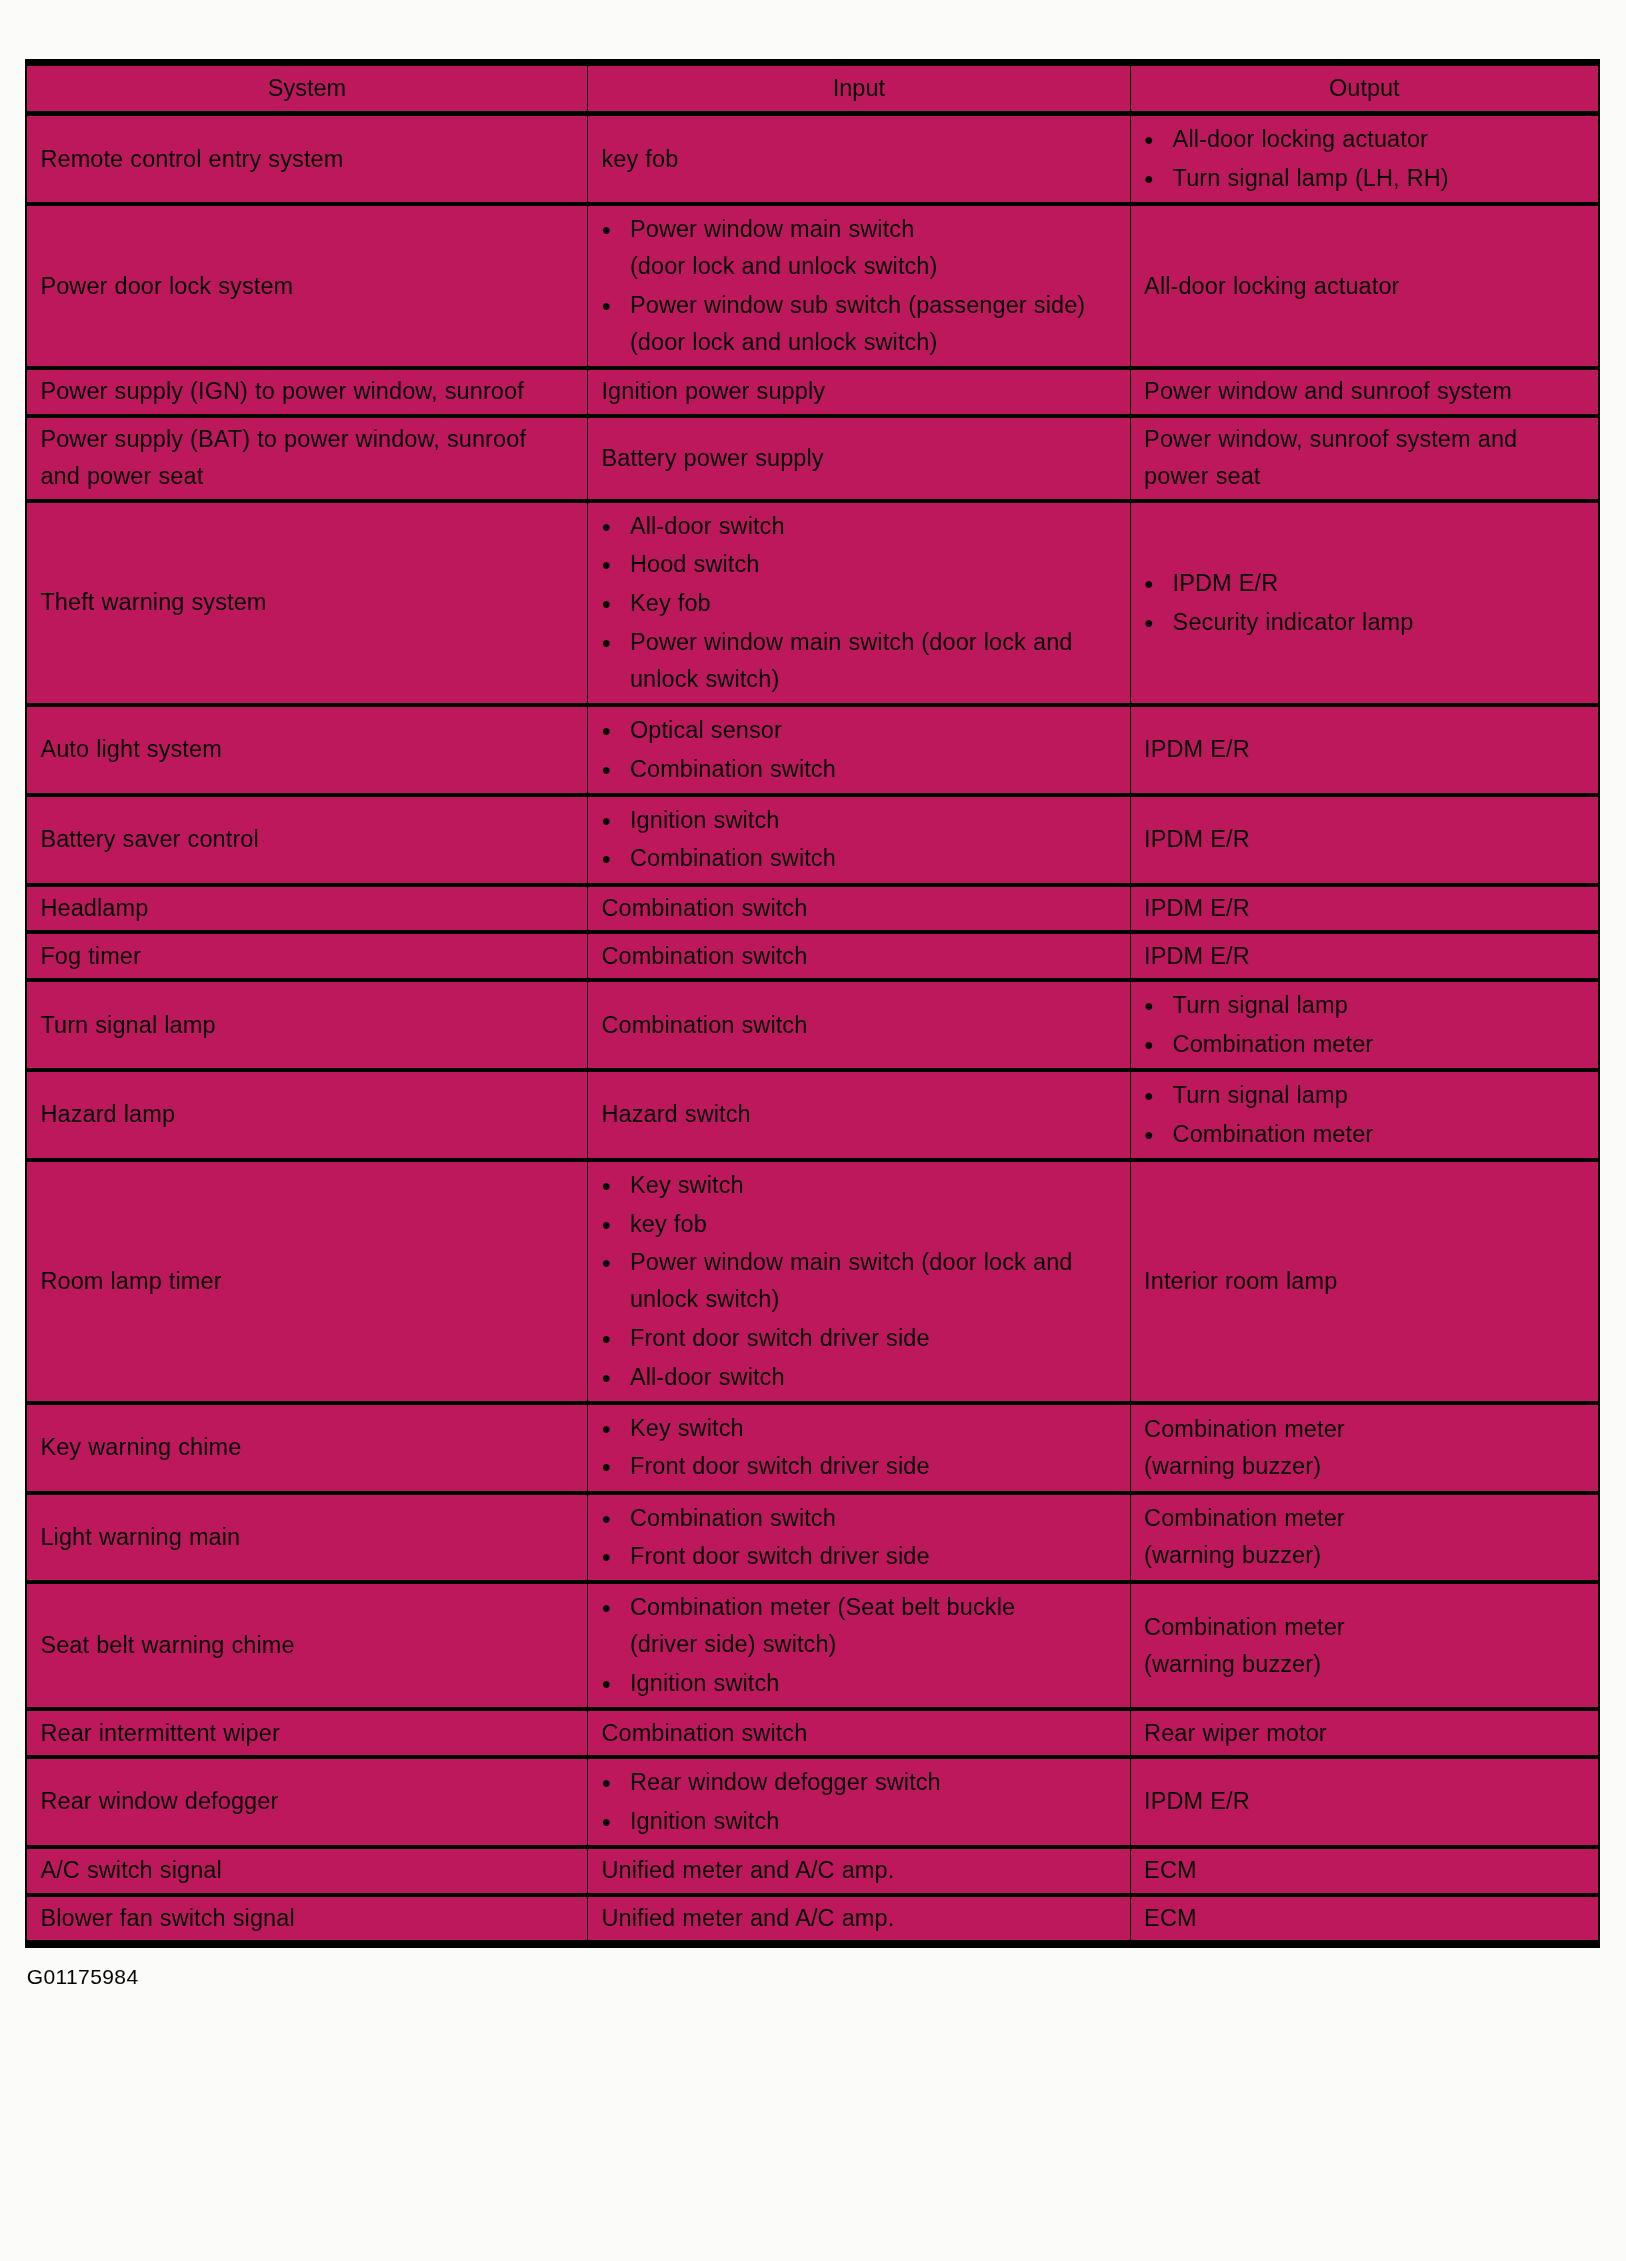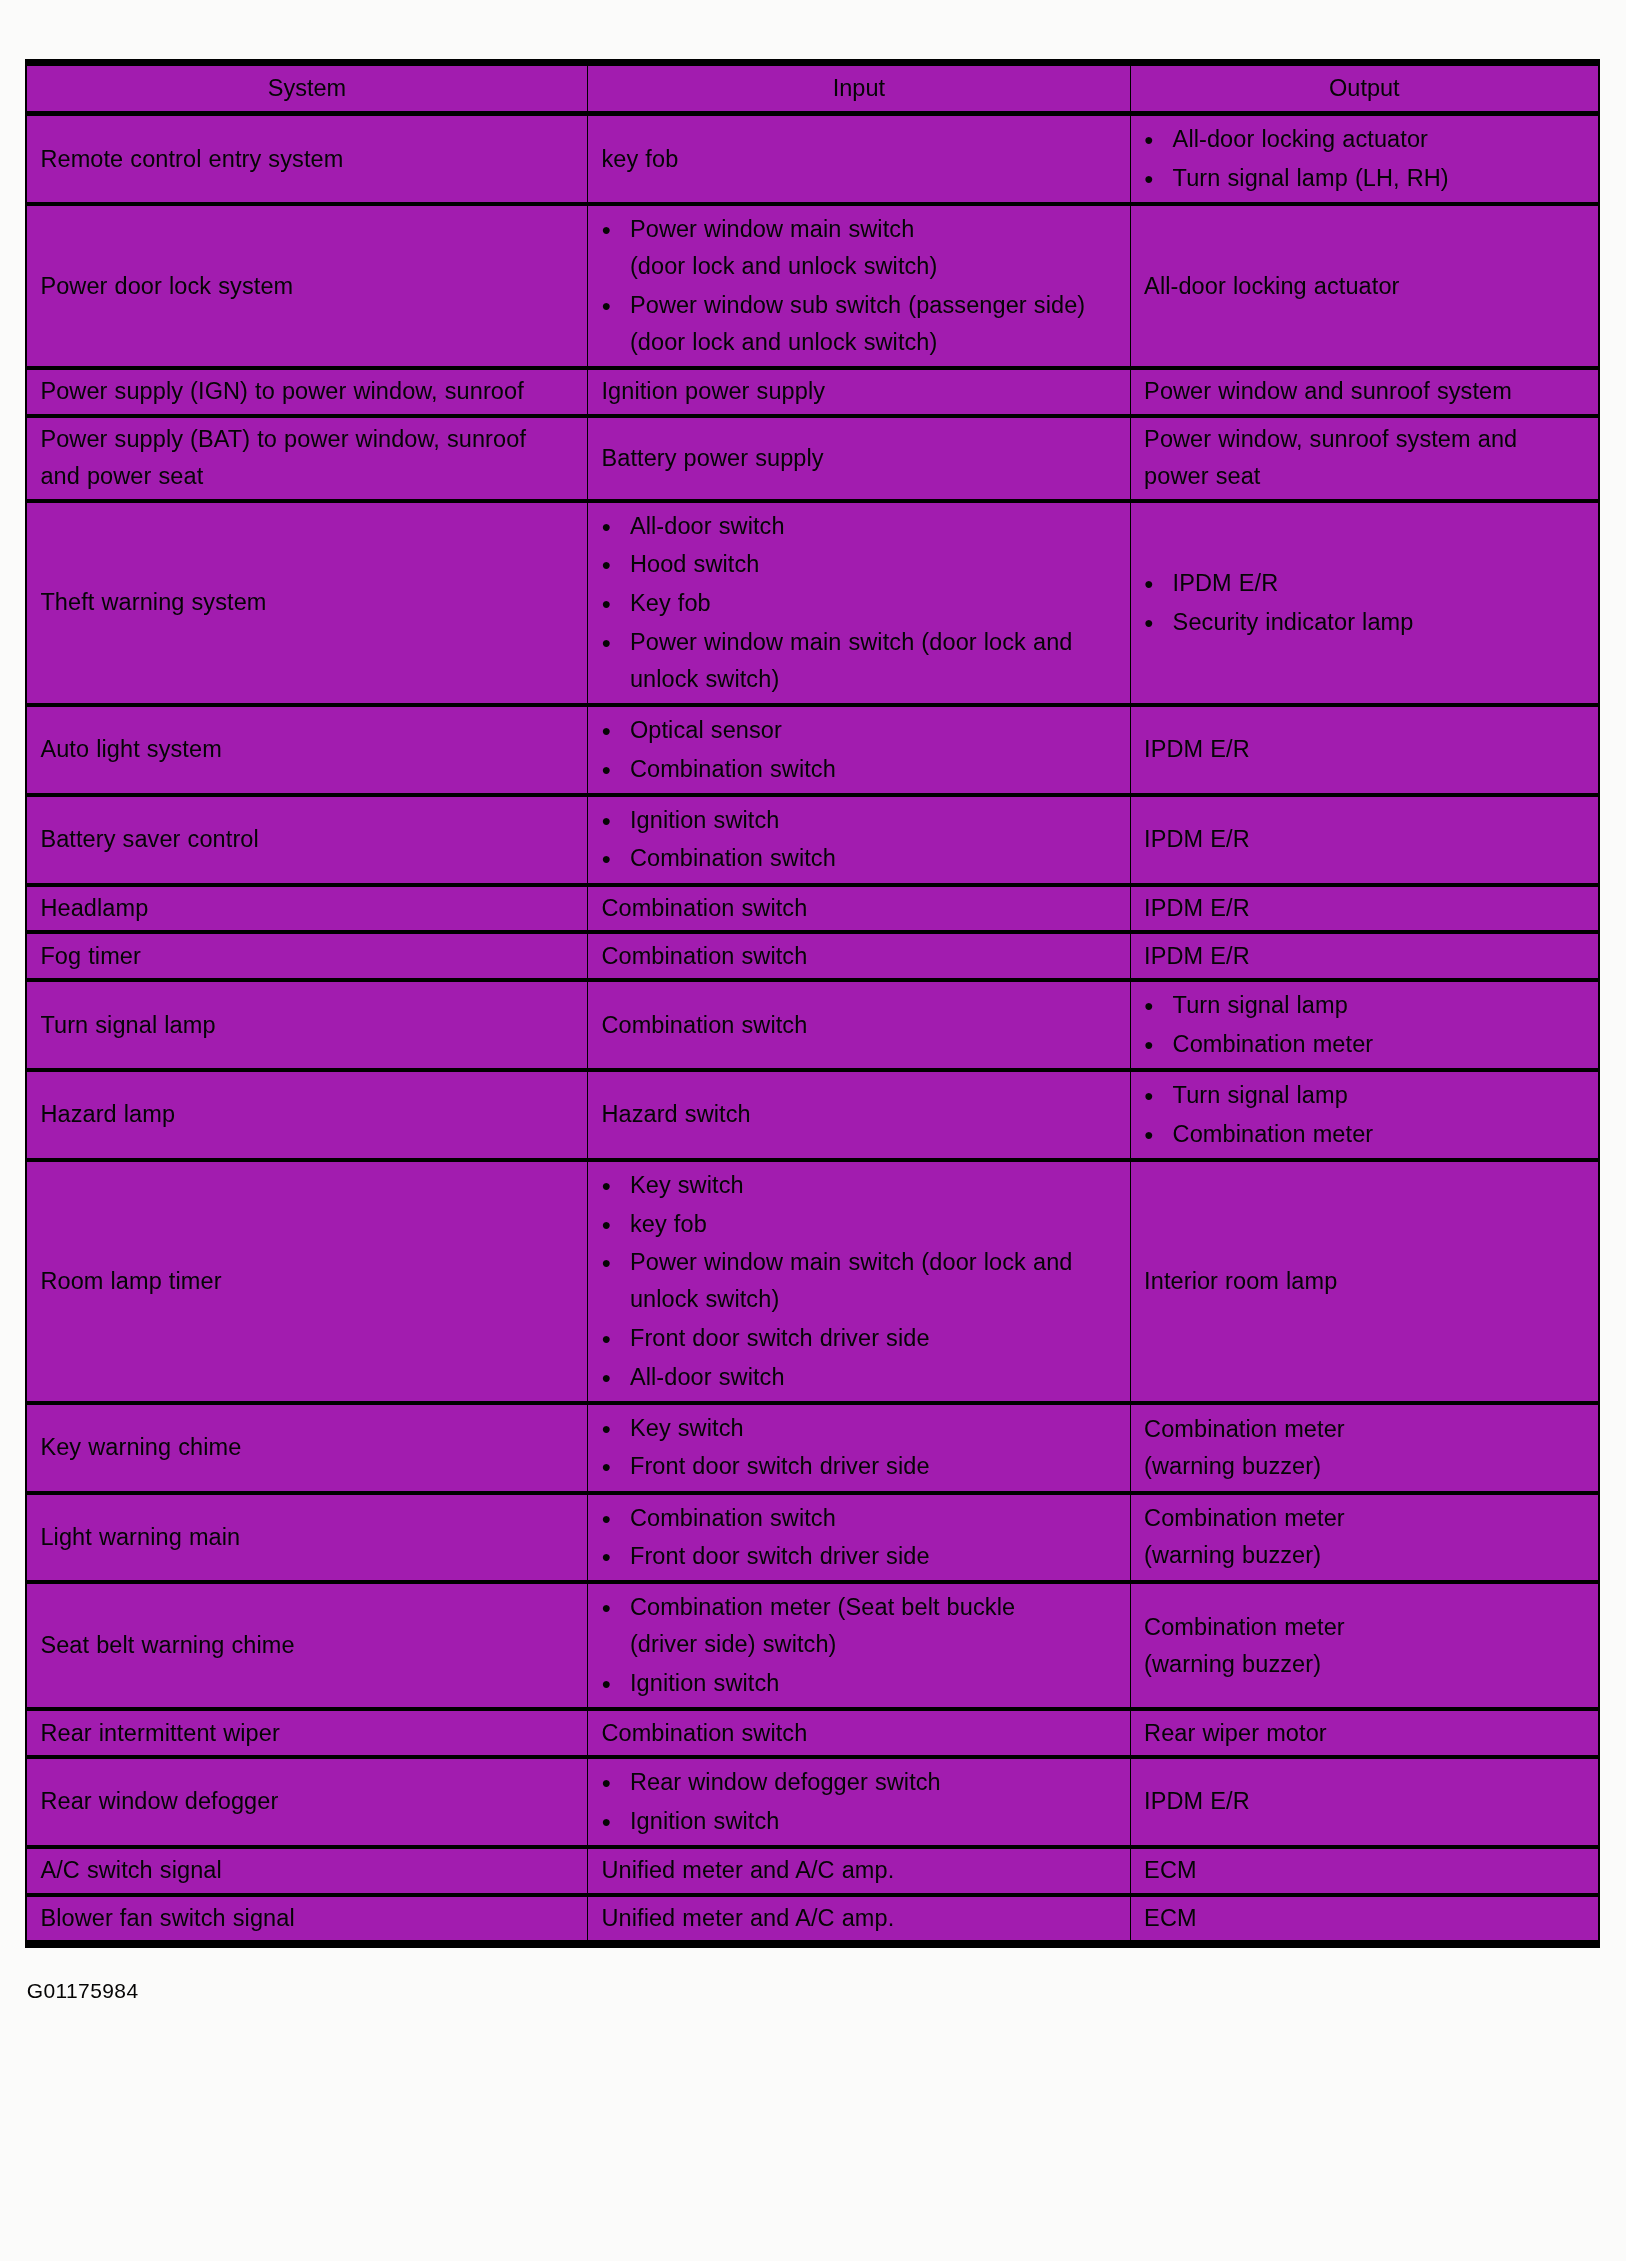--- a/index.html
+++ b/index.html
@@ -8,21 +8,21 @@
     background:#fbfbfa;
     font-family:"Liberation Sans", sans-serif;
     color:#050505;
     -webkit-font-smoothing:antialiased;
   }
   .page{padding:59px 25px 0 25px;}
   table.spec{
     width:1575px;
     border-collapse:collapse;
     table-layout:fixed;
-    background:#a21caf;
+    background:#be185d;
     border-left:2.5px solid #000;
     border-right:2.5px solid #000;
     border-top:7.6px solid #000;
     border-bottom:8.4px solid #000;
   }
   col.c-system{width:35.7%;}
   col.c-input{width:34.5%;}
   col.c-output{width:29.8%;}
   th{
     font-size:23.5px;
@@ -49,21 +49,21 @@
   .line{display:block;}
   .bullet-item{display:flex;align-items:flex-start;margin:1.7px 0;}
   .dot{
     flex:0 0 28.5px;
     width:28.5px;
     font-size:16px;
     line-height:37px;
   }
   .bullet-lines{flex:1;}
   .caption{
-    margin-top:31px;
+    margin-top:17px;
     margin-left:1.7px;
     font-size:21px;
     letter-spacing:0.4px;
   }
 </style>
 </head>
 <body>
 
 <div class="page">
   <table class="spec">

